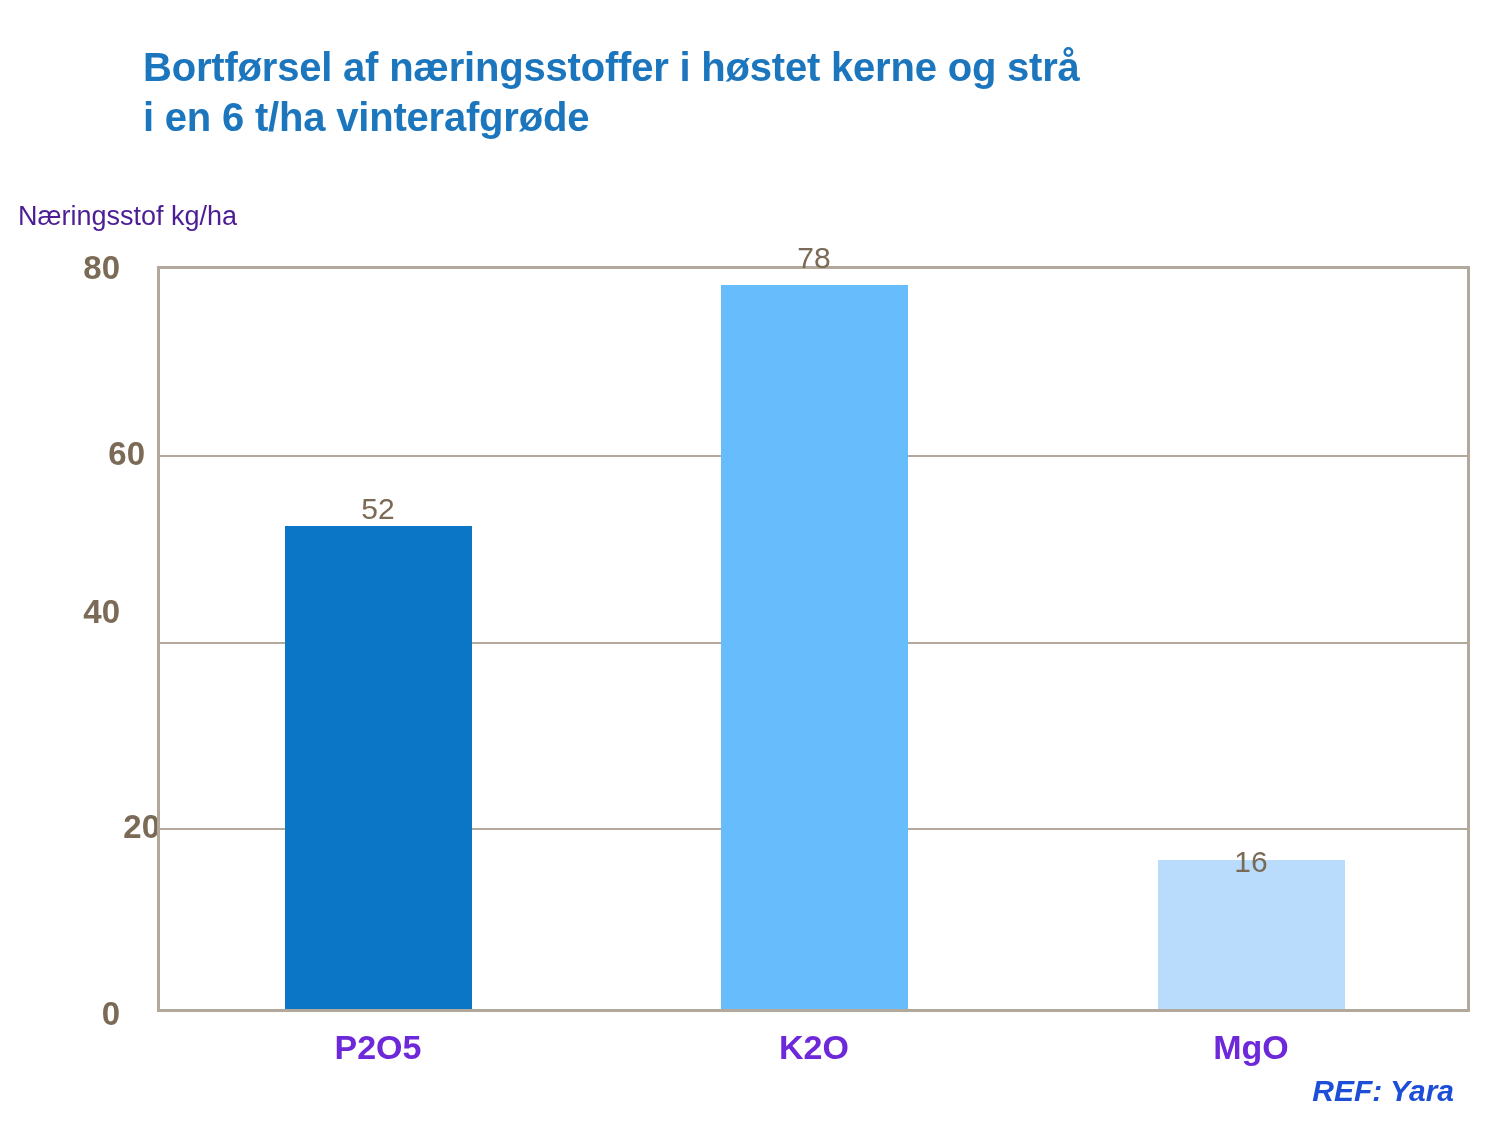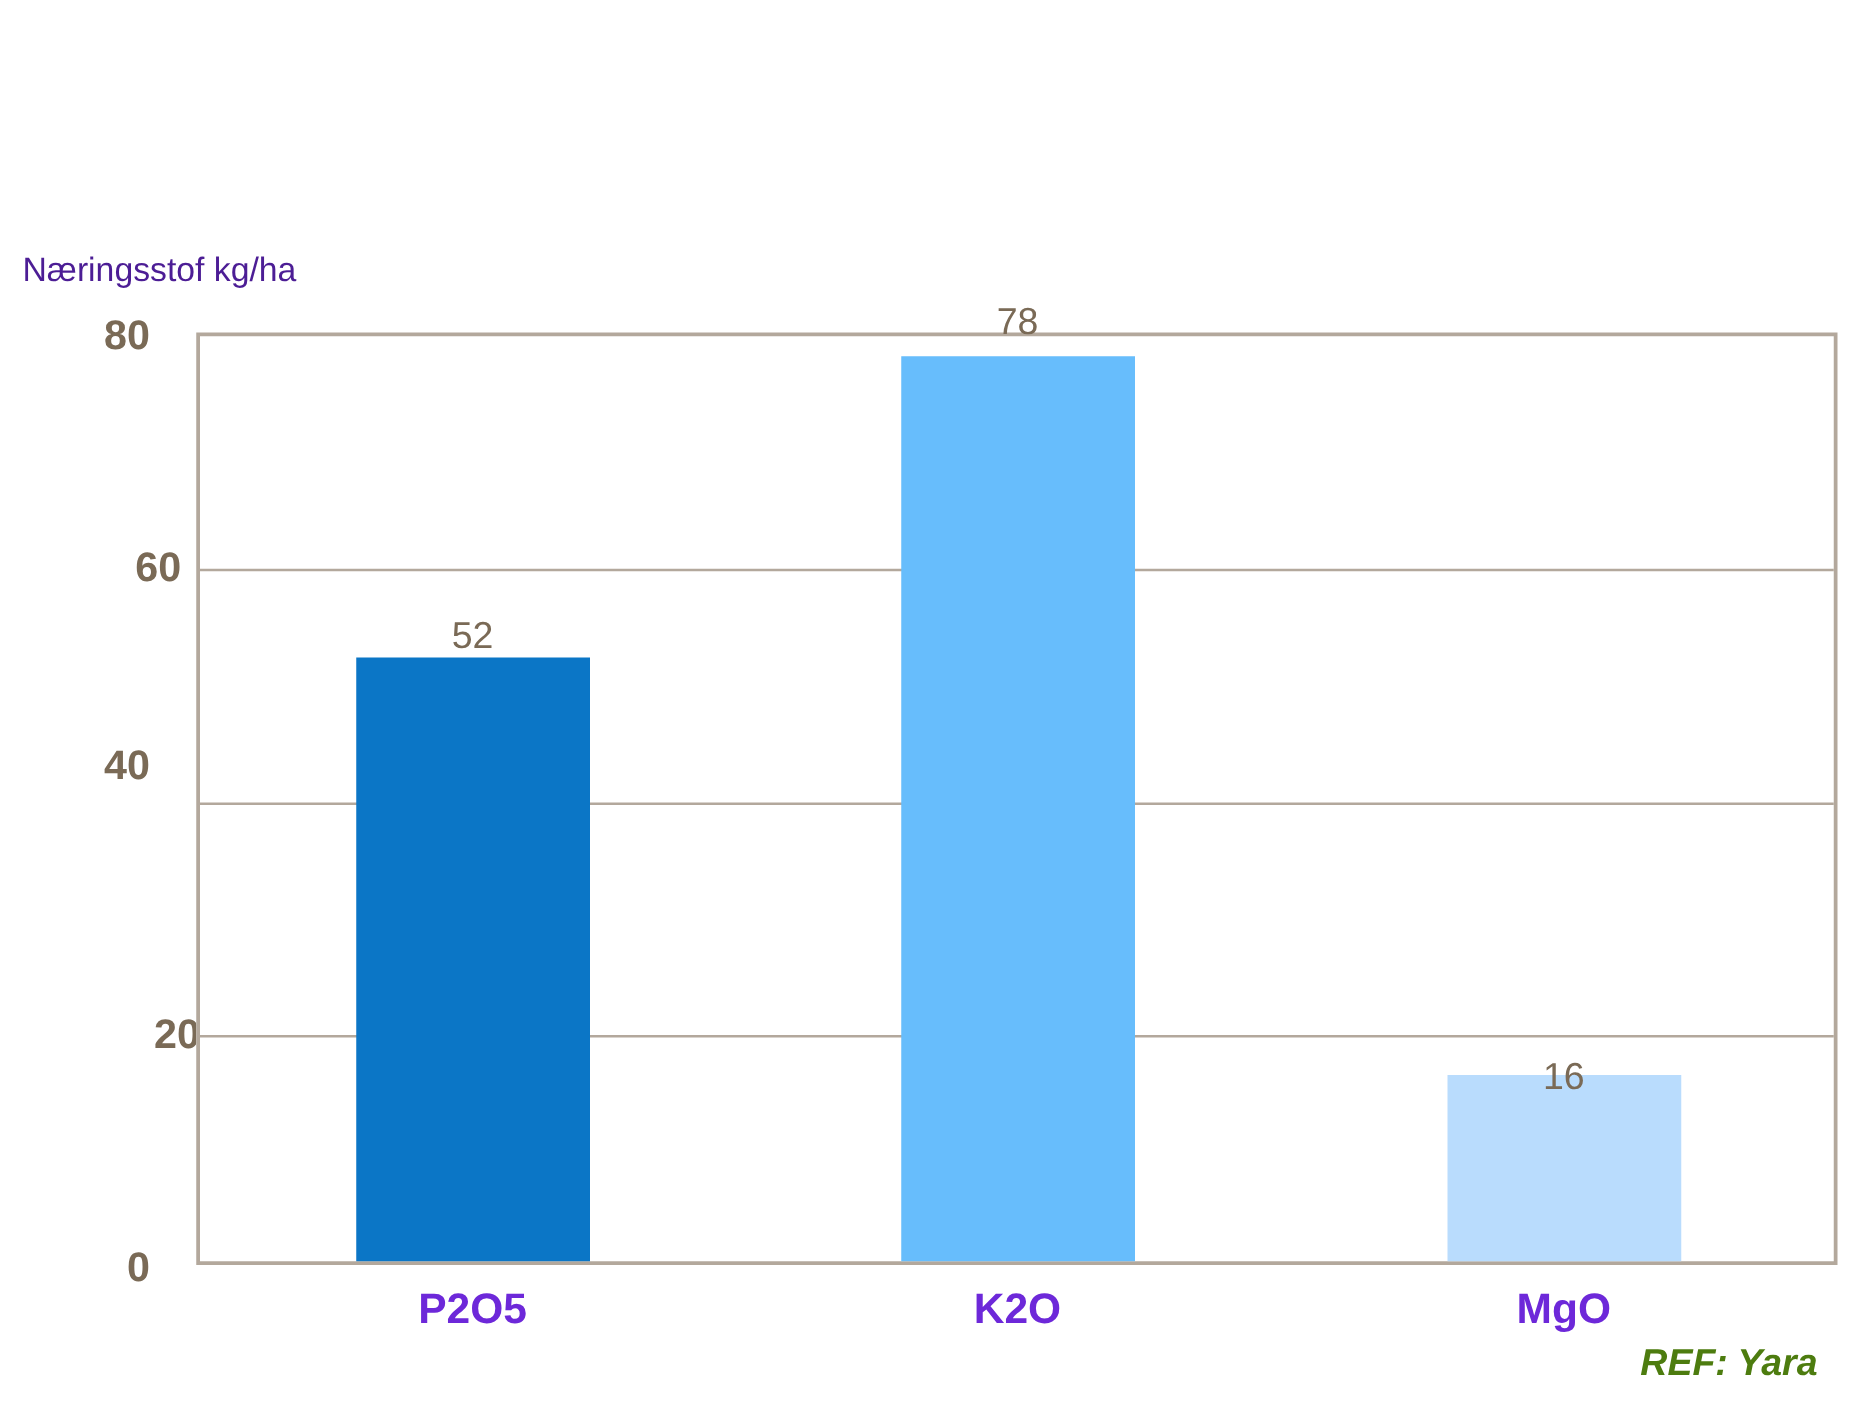--- a/index.html
+++ b/index.html
@@ -109,31 +109,33 @@
     text-align: center;
     width: 300px;
     line-height: 1;
   }
 
   
   #source-note {
     position: absolute;
     right: 46px;
     top: 1074px;
-    color: #4d7c0f;
+    color: #1d4ed8;
     font-size: 30px;
     font-weight: bold;
     font-style: italic;
     white-space: nowrap;
   }
 </style>
 </head>
 <body>
 
 <div id="chart-title">
+  <span class="title-line">Bortførsel af næringsstoffer i høstet kerne og strå</span>
+  <span class="title-line">i en 6 t/ha vinterafgrøde</span>
 </div>
 
 <div id="y-axis-caption">Næringsstof kg/ha</div>
 
 <div id="y-ticks">
   <div class="y-tick-label" style="top:251px;">80</div>
   <div class="y-tick-label" style="top:437px;padding-left:25px;">60</div>
   <div class="y-tick-label" style="top:595px;">40</div>
   <div class="y-tick-label" style="top:810px;margin-left:40px;">20</div>
   <div class="y-tick-label" style="top:997px;">0</div>

